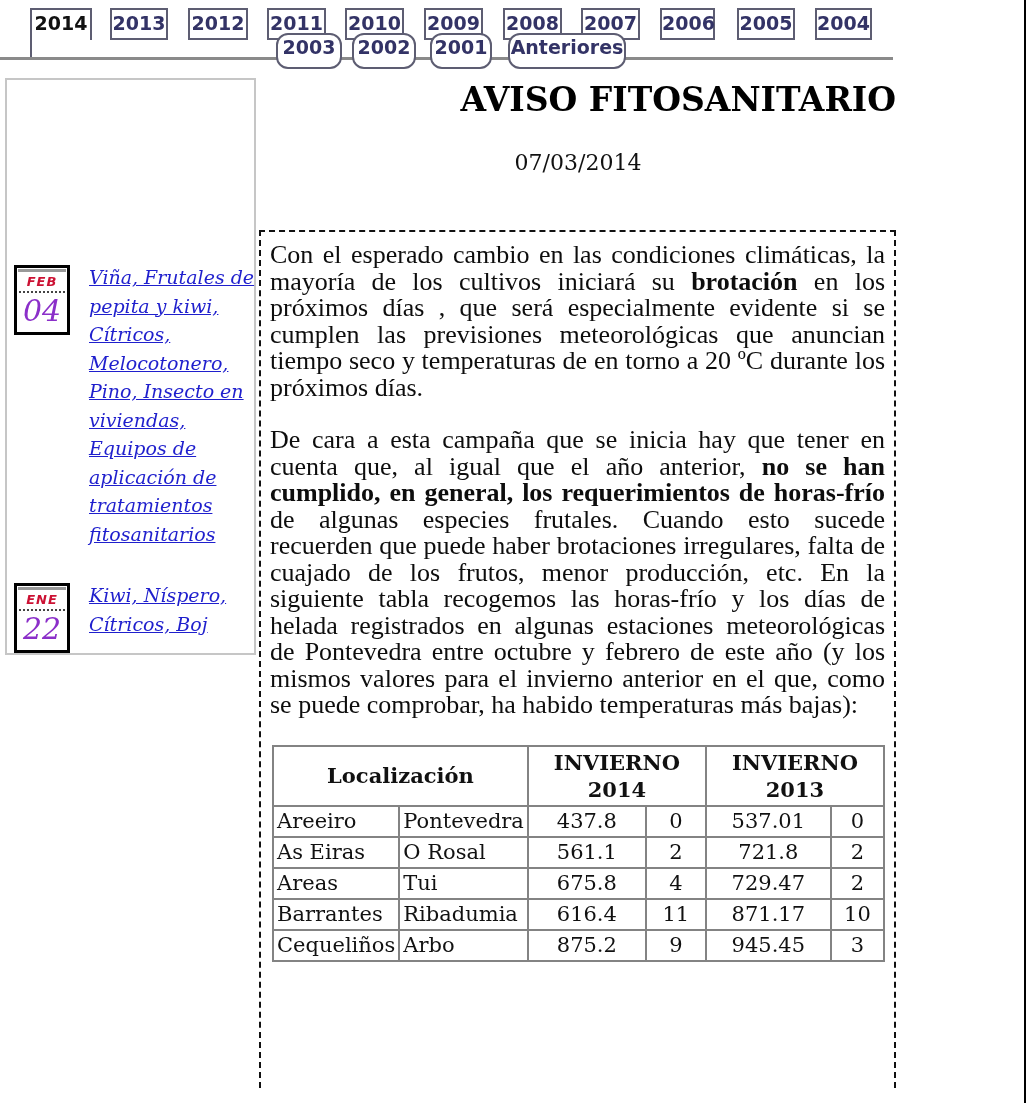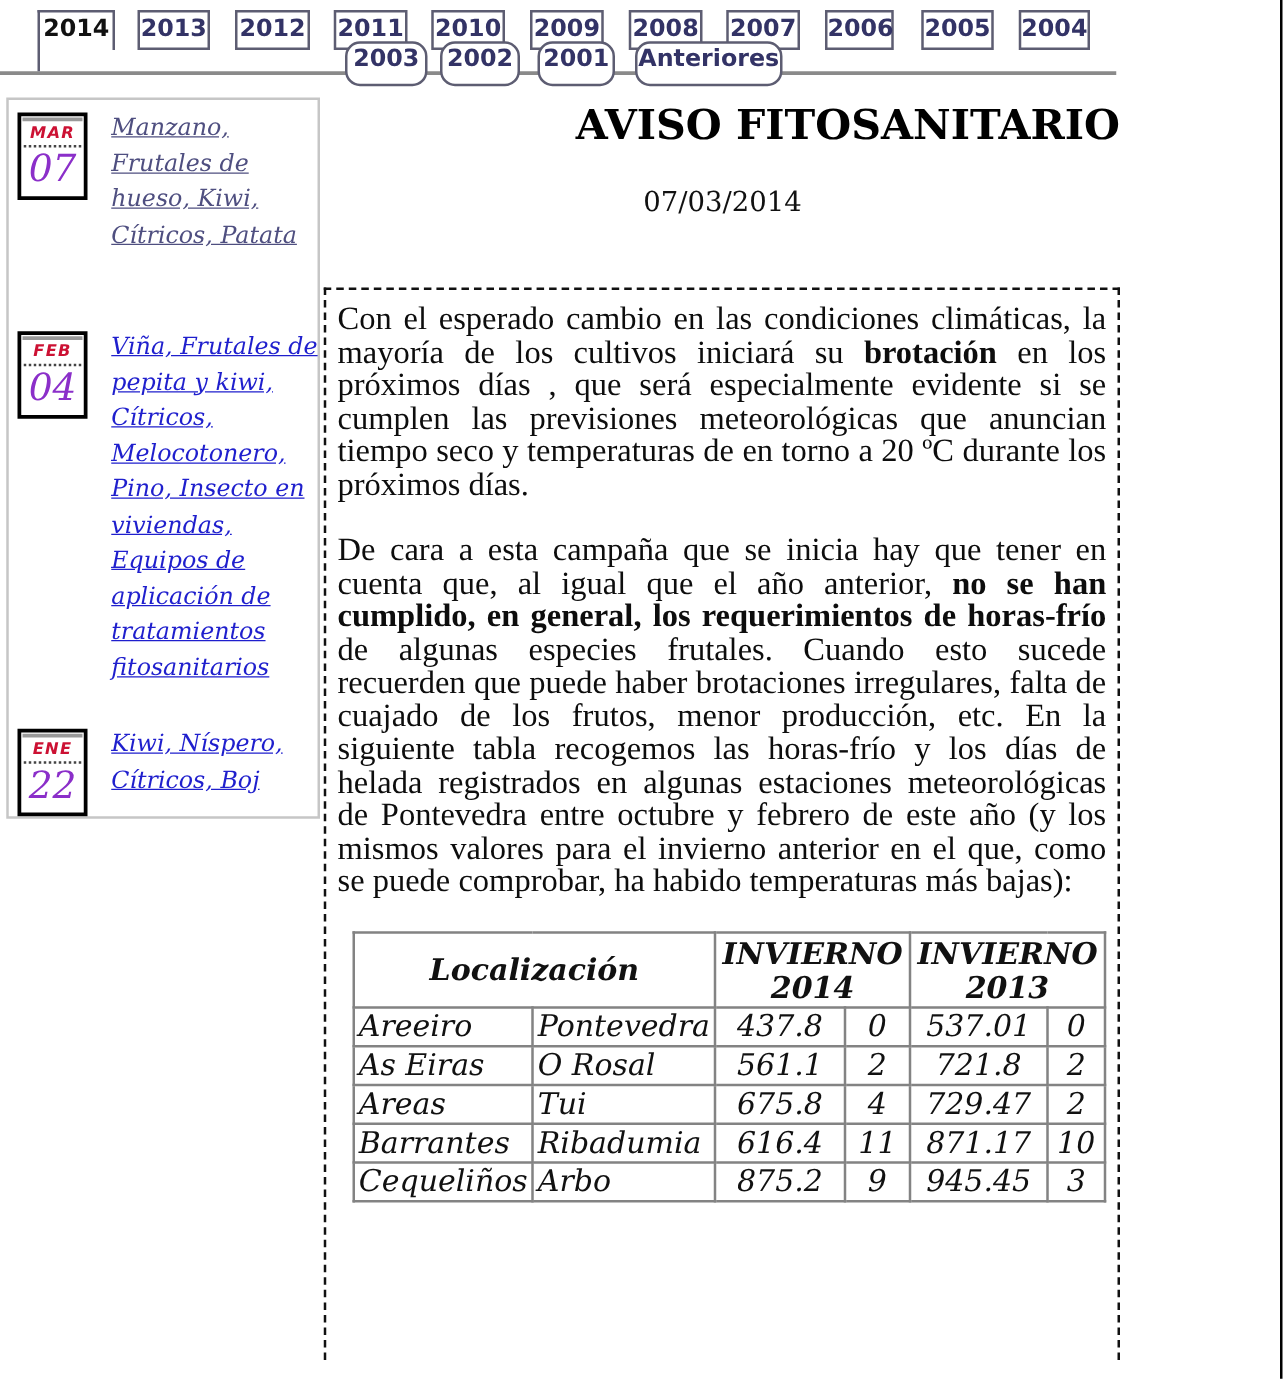--- a/index.html
+++ b/index.html
@@ -34,21 +34,21 @@
   
   .page-title{position:absolute;left:260px;top:80px;width:636px;margin:0;text-align:right;
               font:bold 33px "DejaVu Serif", serif;color:#000;}
   .date-line{position:absolute;left:260px;top:150px;width:636px;text-align:center;
              font:22px "DejaVu Serif", serif;color:#111;}
 
   .notice-box{position:absolute;left:259px;top:230px;width:637px;height:858px;box-sizing:border-box;
               border:2px dashed #111;border-bottom:none;padding:10px 9px;background:#fff;}
   .body-par{margin:0 0 26px;font-size:26px;line-height:26.5px;text-align:justify;color:#0d0d0d;font-family:Liberation Serif, serif;}
 
-  table{border-collapse:collapse;margin:0 0 0 12px;font-size:24px;font-style:italic;}
+  table{border-collapse:collapse;margin:0 0 0 2px;font-size:21px;}
   th,td{border:2px solid #838383;padding:0 3px;line-height:29px;background:#fff;}
   th{font-weight:bold;text-align:center;line-height:27px;padding:2px 3px;}
   th.group{height:54px;}
   td.txt{text-align:left;}
   td.num{text-align:center;}
   .c1{width:128px;}.c2{width:136px;}.c3{width:74px;}.c4{width:90px;}.c5{width:80px;}.c6{width:90px;}
 </style>
 </head>
 <body>
 
@@ -66,28 +66,20 @@
       <a class="tab" style="left: 737px; width: 58px;">2005</a>
       <a class="tab" style="left: 815px; width: 57px;">2004</a>
       <a class="tab tab2" style="left: 276px; width: 66px;">2003</a>
       <a class="tab tab2" style="left: 352px; width: 64px;">2002</a>
       <a class="tab tab2" style="left: 430px; width: 62px;">2001</a>
       <a class="tab tab2" style="left: 508px; width: 118px;">Anteriores</a>
     </nav>
   <div class="hr"></div>
 
   <aside id="sidebar" class="sidebar">
-      <div class="cal-entry" style="top: 8px;">
-        <div class="cal-icon">
-          <div class="cal-top"></div>
-          <div class="cal-month">MAR</div>
-          <div class="cal-day">07</div>
-        </div>
-        <a class="cal-links visited">Manzano, Frutales de hueso, Kiwi, Cítricos, Patata</a>
-      </div>
       <div class="cal-entry" style="top: 183px;">
         <div class="cal-icon">
           <div class="cal-top"></div>
           <div class="cal-month">FEB</div>
           <div class="cal-day">04</div>
         </div>
         <a class="cal-links">Viña, Frutales de pepita y kiwi, Cítricos, Melocotonero, Pino, Insecto en viviendas, Equipos de aplicación de tratamientos fitosanitarios</a>
       </div>
       <div class="cal-entry" style="top: 501px;">
         <div class="cal-icon">

